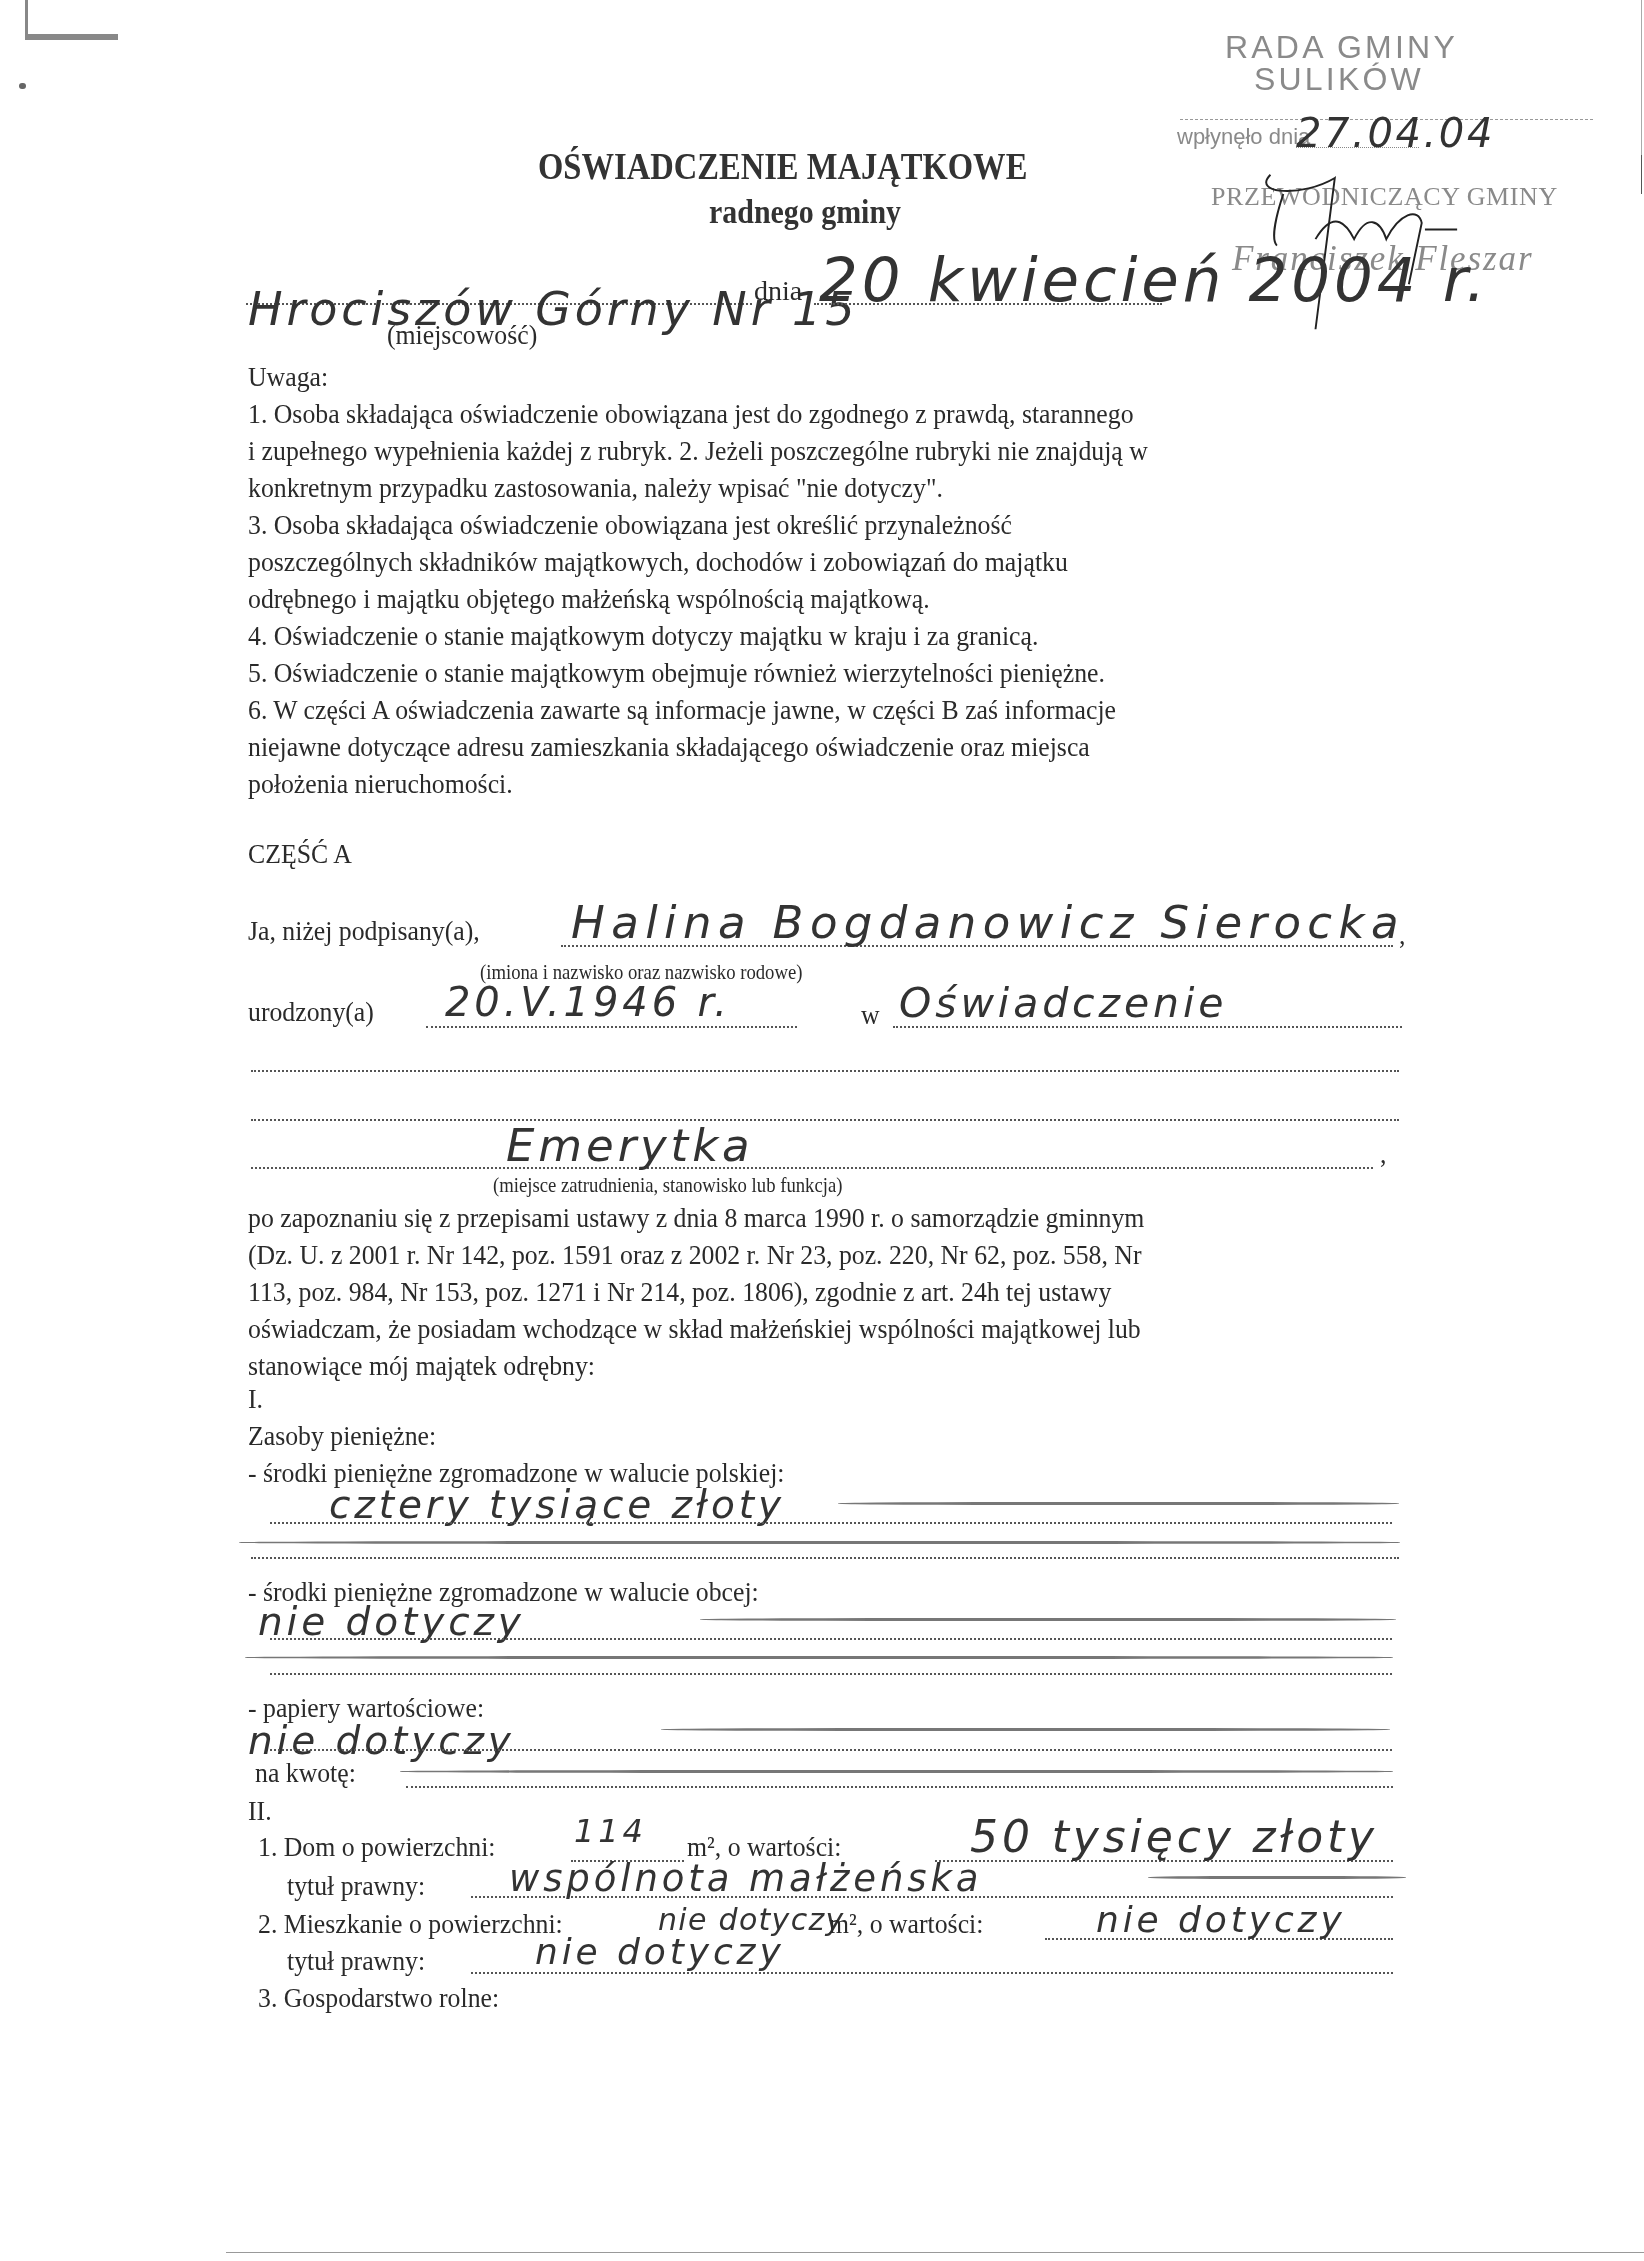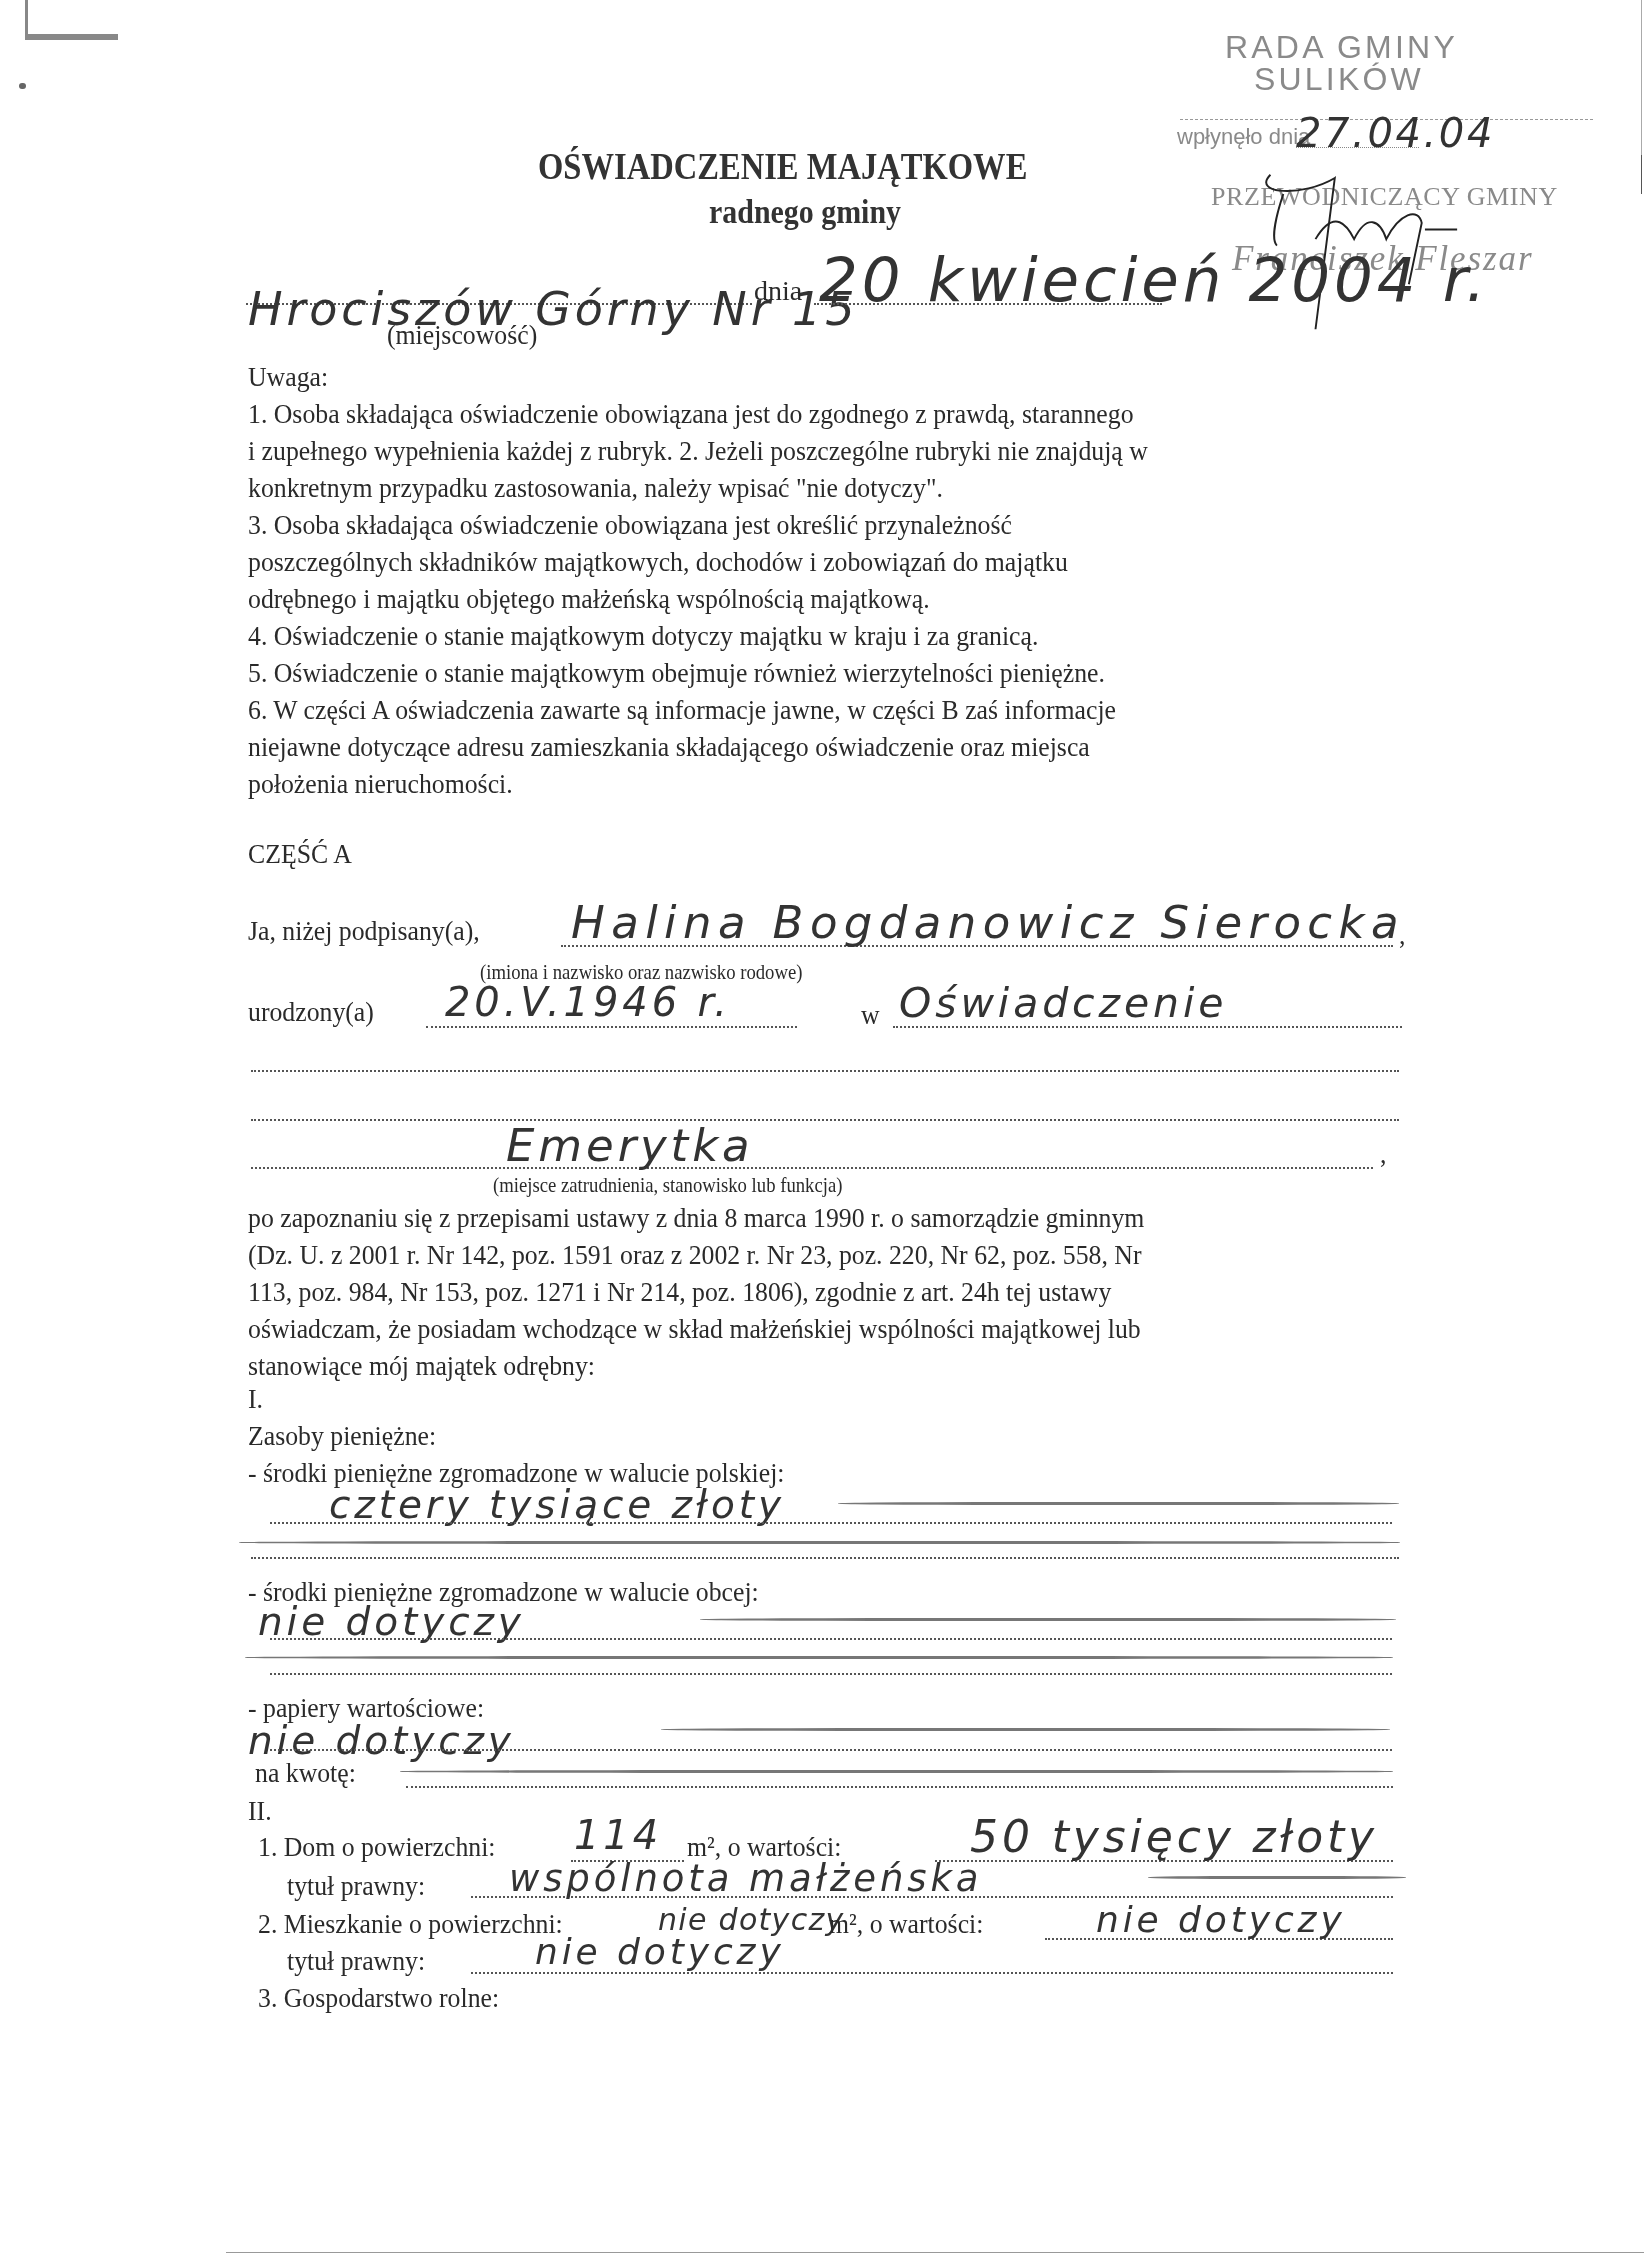--- a/index.html
+++ b/index.html
@@ -126,21 +126,21 @@
 <div class="abs wavy" style="left:661px;top:1728px;width:729px;"></div>
 <div class="abs body-text" style="left:255px;top:1754px;">na kwotę:</div>
 <div class="abs dots" style="left:406px;top:1786px;width:987px;"></div>
 <div class="abs wavy" style="left:400px;top:1770px;width:993px;"></div>
 <div class="abs body-text" style="left:413px;top:1754px;"></div>
 
 <div class="abs body-text" style="left:248px;top:1792px;">II.</div>
 
 <div class="abs body-text" style="left:258px;top:1828px;">1. Dom o powierzchni:</div>
 <div class="abs dots" style="left:571px;top:1860px;width:113px;"></div>
-<div class="abs hand" style="left:574px;top:1812px;font-size:40px;">114</div>
+<div class="abs hand" style="left:574px;top:1812px;font-size:32px;">114</div>
 <div class="abs body-text" style="left:687px;top:1828px;">m², o wartości:</div>
 <div class="abs dots" style="left:935px;top:1860px;width:458px;"></div>
 <div class="abs hand" style="left:970px;top:1811px;font-size:44px;">50 tysięcy złoty</div>
 
 <div class="abs body-text" style="left:287px;top:1867px;">tytuł prawny:</div>
 <div class="abs dots" style="left:471px;top:1896px;width:922px;"></div>
 <div class="abs hand" style="left:509px;top:1857px;font-size:37px;">wspólnota małżeńska</div>
 <div class="abs wavy" style="left:1148px;top:1876px;width:258px;"></div>
 
 <div class="abs body-text" style="left:258px;top:1905px;">2. Mieszkanie o powierzchni:</div>

